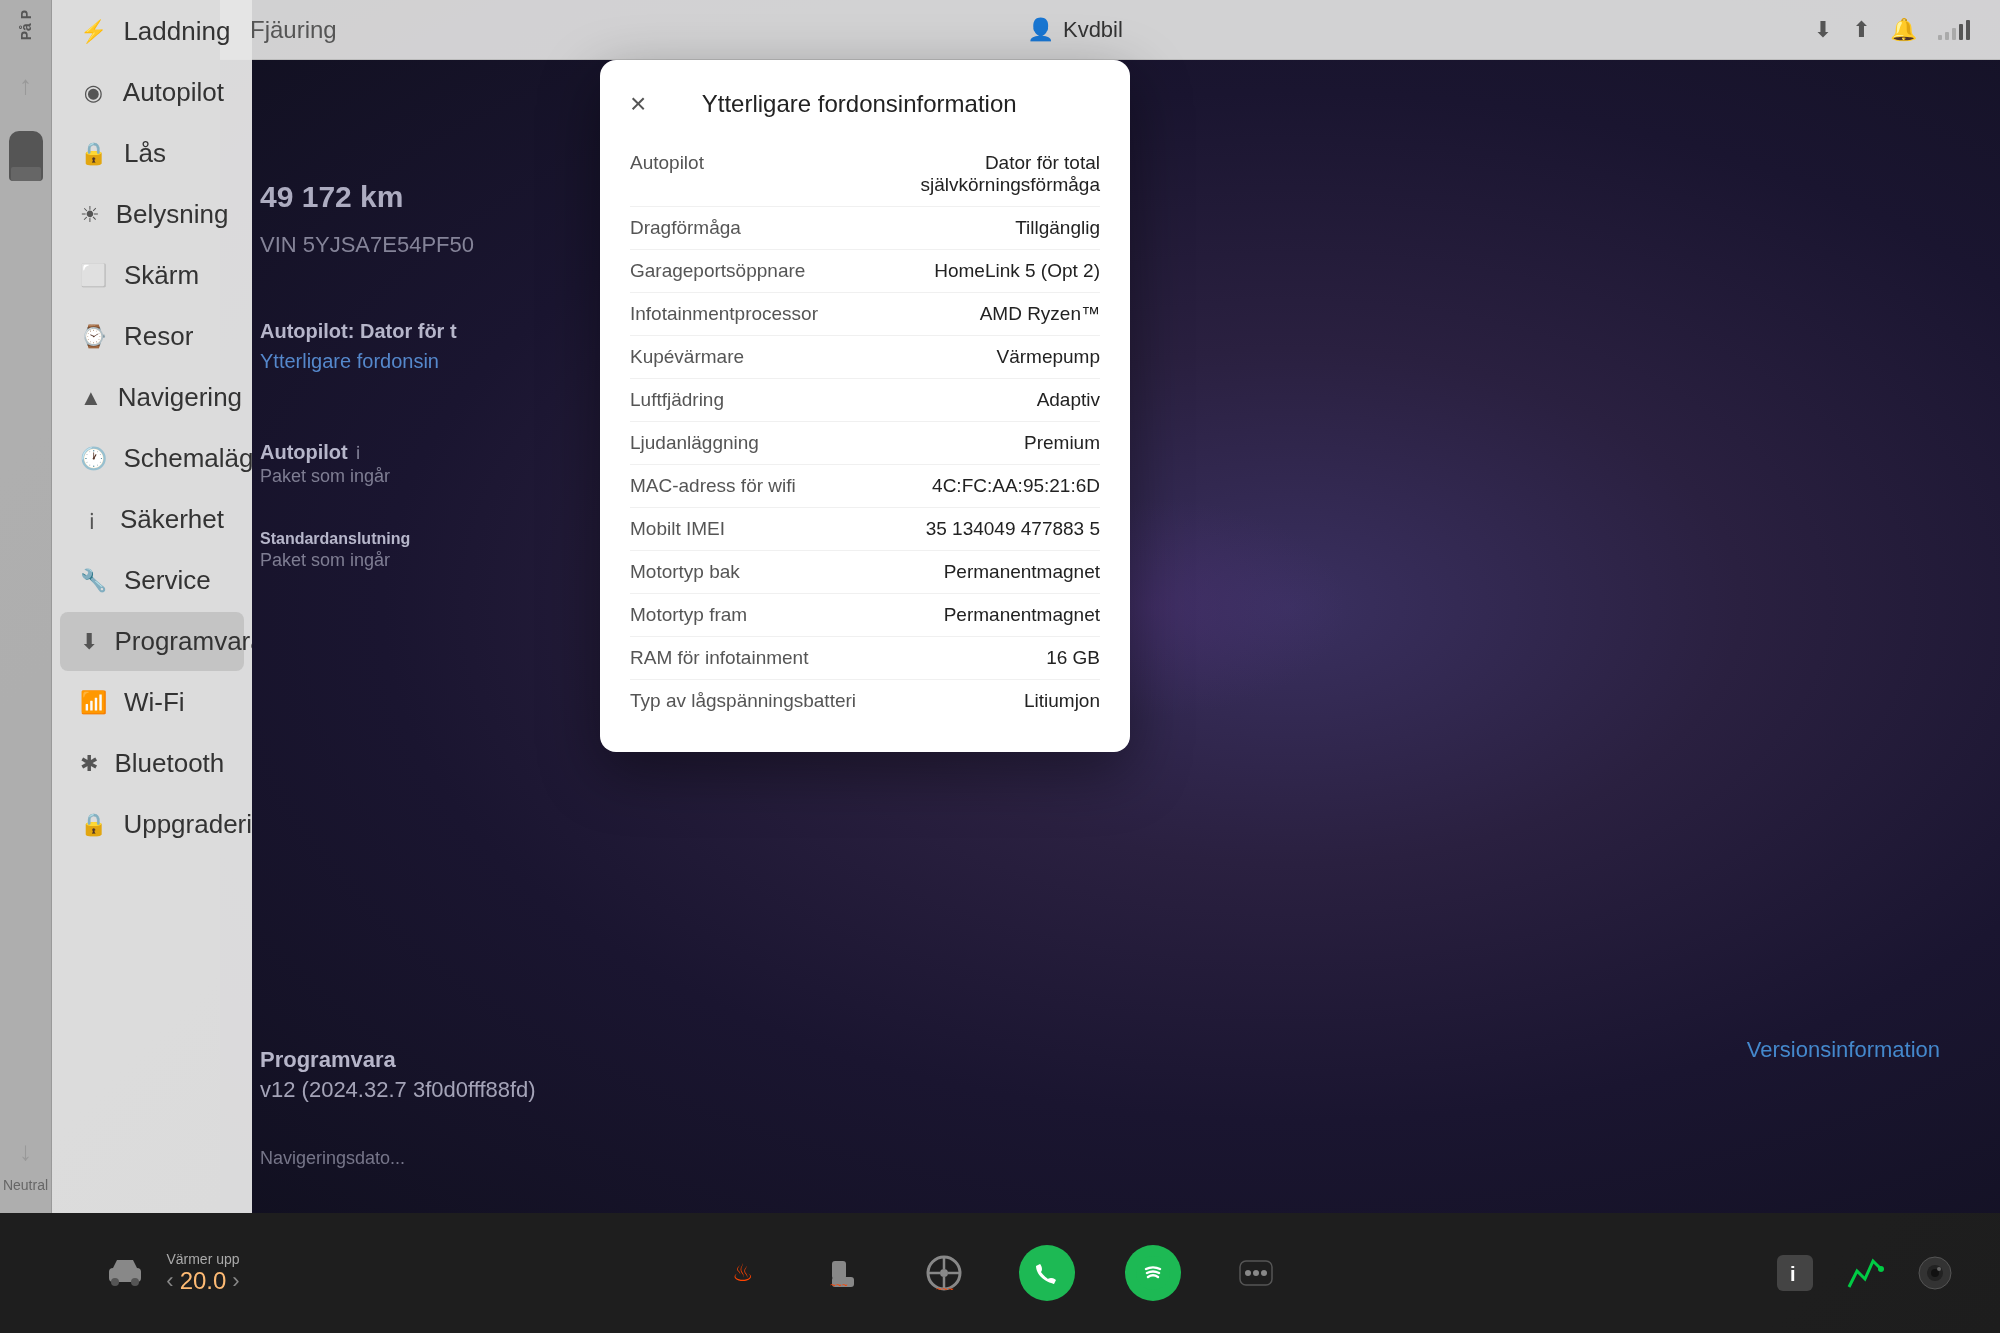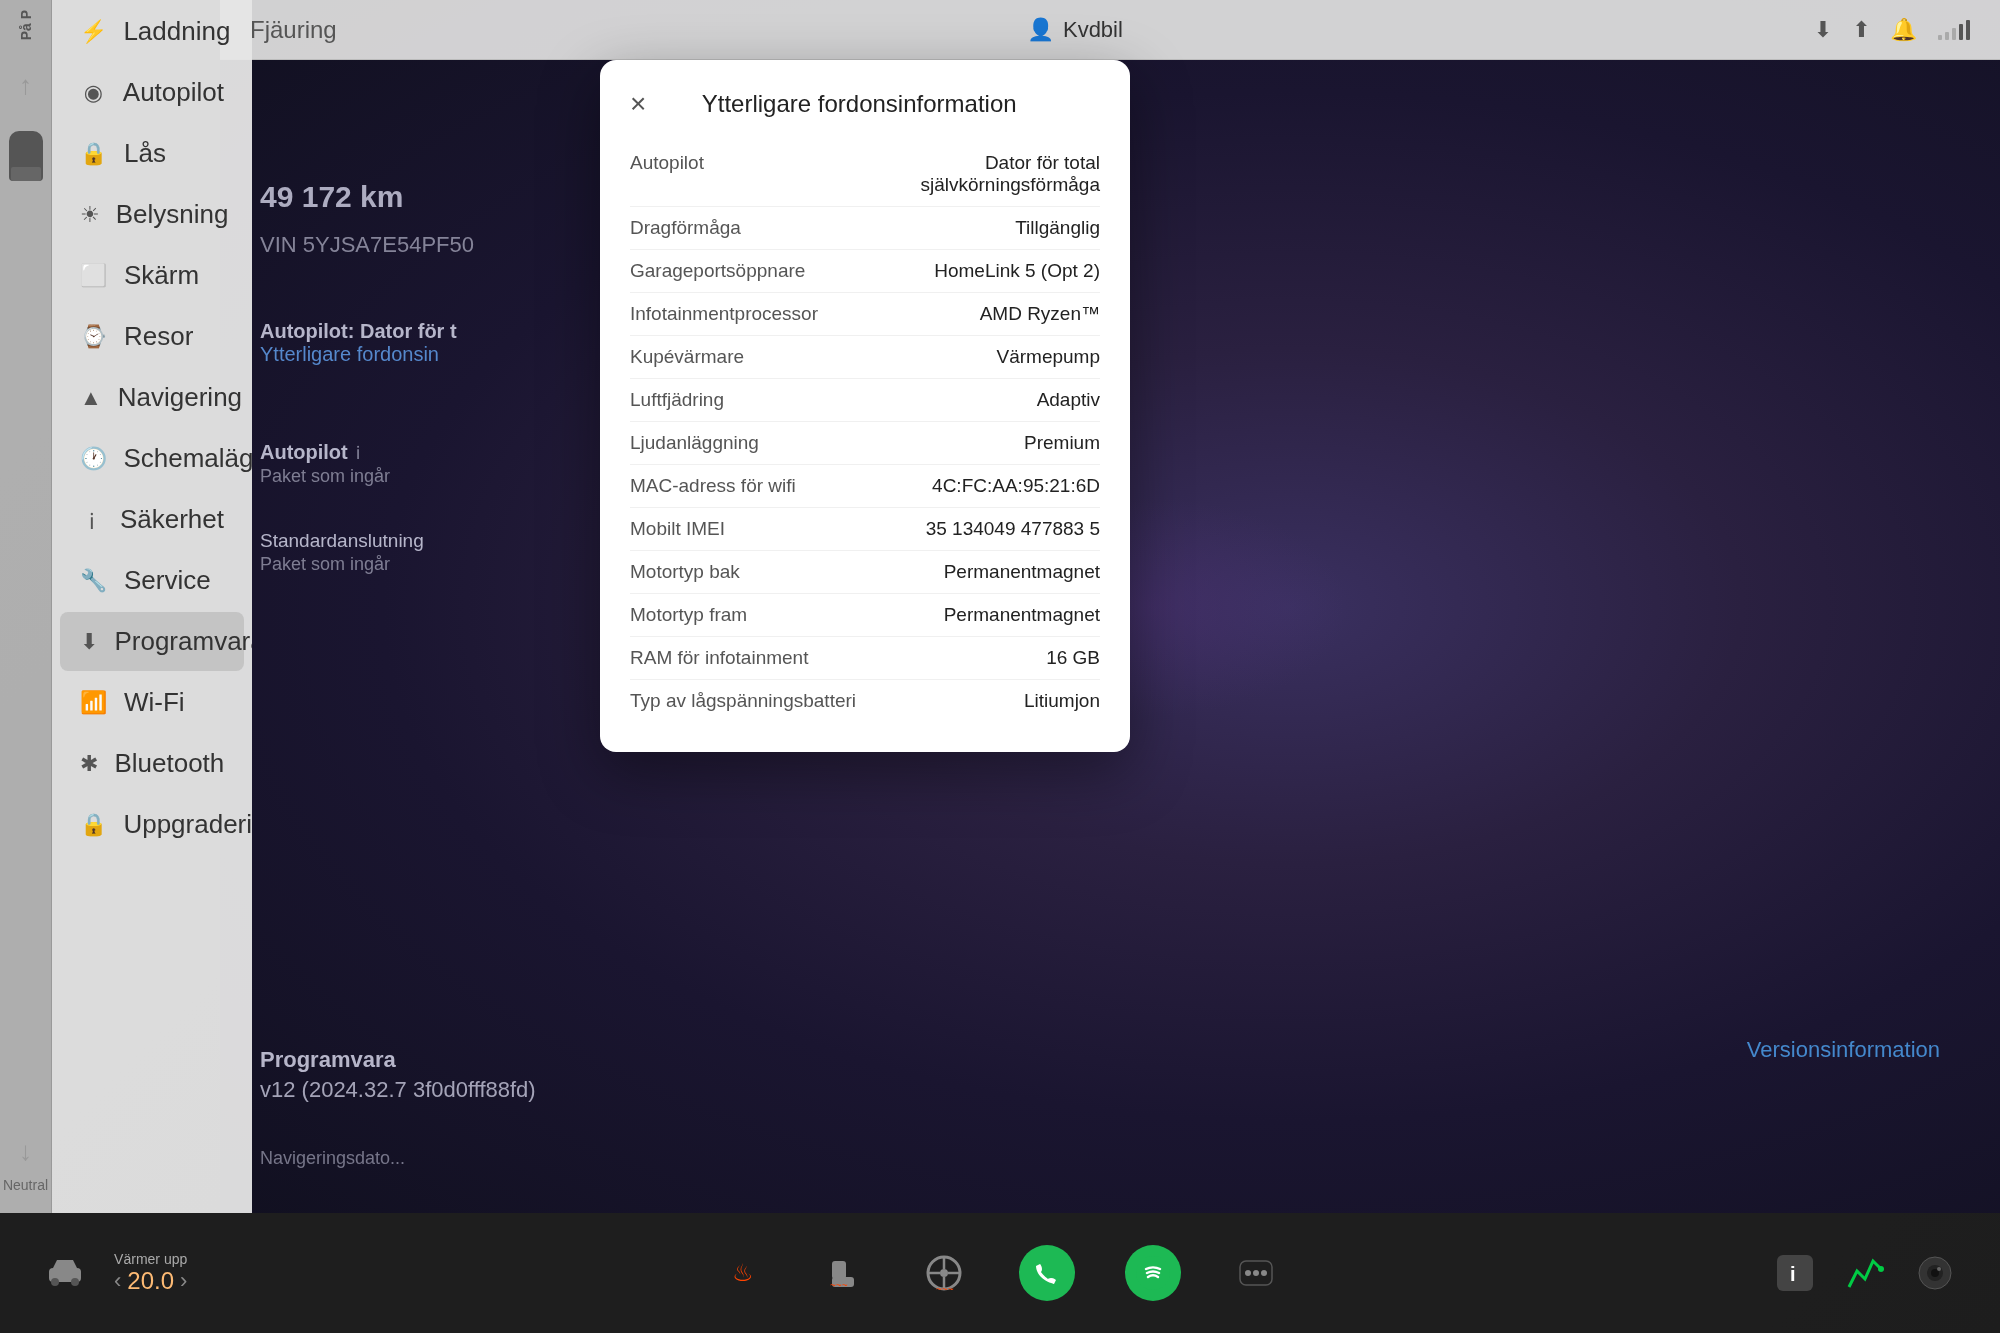--- a/index.html
+++ b/index.html
@@ -218,22 +218,23 @@
       display: flex;
       align-items: center;
       padding: 0 40px;
       gap: 0;
       justify-content: space-between;
     }
 
     .taskbar-left {
       display: flex;
       align-items: center;
-      gap: 24px;
+      gap: 16px;
       min-width: 260px;
+      justify-content: center;
     }
 
     .taskbar-center {
       display: flex;
       align-items: center;
       gap: 50px;
       flex: 1;
       justify-content: center;
     }
 
@@ -397,33 +398,33 @@
 
   <div style="position:absolute;left:40px;top:120px;">
     <div style="font-size:30px;color:rgba(200,200,220,0.85);font-weight:600;">49 172 km</div>
     <div style="font-size:22px;color:rgba(180,180,200,0.7);margin-top:18px;">VIN 5YJSA7E54PF50</div>
   </div>
 
   <div style="position:absolute;left:40px;top:260px;">
     <div style="font-size:20px;">
       <span style="font-weight:700;color:rgba(200,200,220,0.9);">Autopilot: Dator för t</span>
     </div>
-    <div style="color:#5588cc;font-size:20px;margin-top:0;cursor:pointer;">Ytterligare fordonsin</div>
+    <div style="color:#5588cc;font-size:20px;margin-top:7px;cursor:pointer;">Ytterligare fordonsin</div>
   </div>
 
   <div style="position:absolute;left:40px;top:380px;">
     <div style="display:flex;align-items:center;gap:8px;">
       <span style="font-size:20px;font-weight:700;color:rgba(200,200,220,0.9);">Autopilot</span>
       <span style="font-size:18px;color:rgba(160,160,180,0.8);">ℹ</span>
     </div>
     <div style="font-size:18px;color:rgba(160,160,180,0.75);margin-top:2px;">Paket som ingår</div>
   </div>
 
   <div style="position:absolute;left:40px;top:470px;">
-    <div style="font-size:19px;font-weight:400;color:rgba(200,200,220,0.9);">Standardanslutning</div>
+    <div style="font-size:16px;font-weight:700;color:rgba(200,200,220,0.9);">Standardanslutning</div>
     <div style="font-size:18px;color:rgba(160,160,180,0.75);margin-top:2px;">Paket som ingår</div>
   </div>
 
   <div style="position:absolute;right:60px;bottom:150px;color:#4488cc;font-size:22px;cursor:pointer;">Versionsinformation</div>
 
   <div style="position:absolute;left:40px;bottom:110px;">
     <div style="font-size:22px;font-weight:700;color:rgba(200,200,220,0.9);">Programvara</div>
     <div style="font-size:22px;color:rgba(200,200,220,0.8);margin-top:4px;">v12 (2024.32.7 3f0d0fff88fd)</div>
   </div>
 

